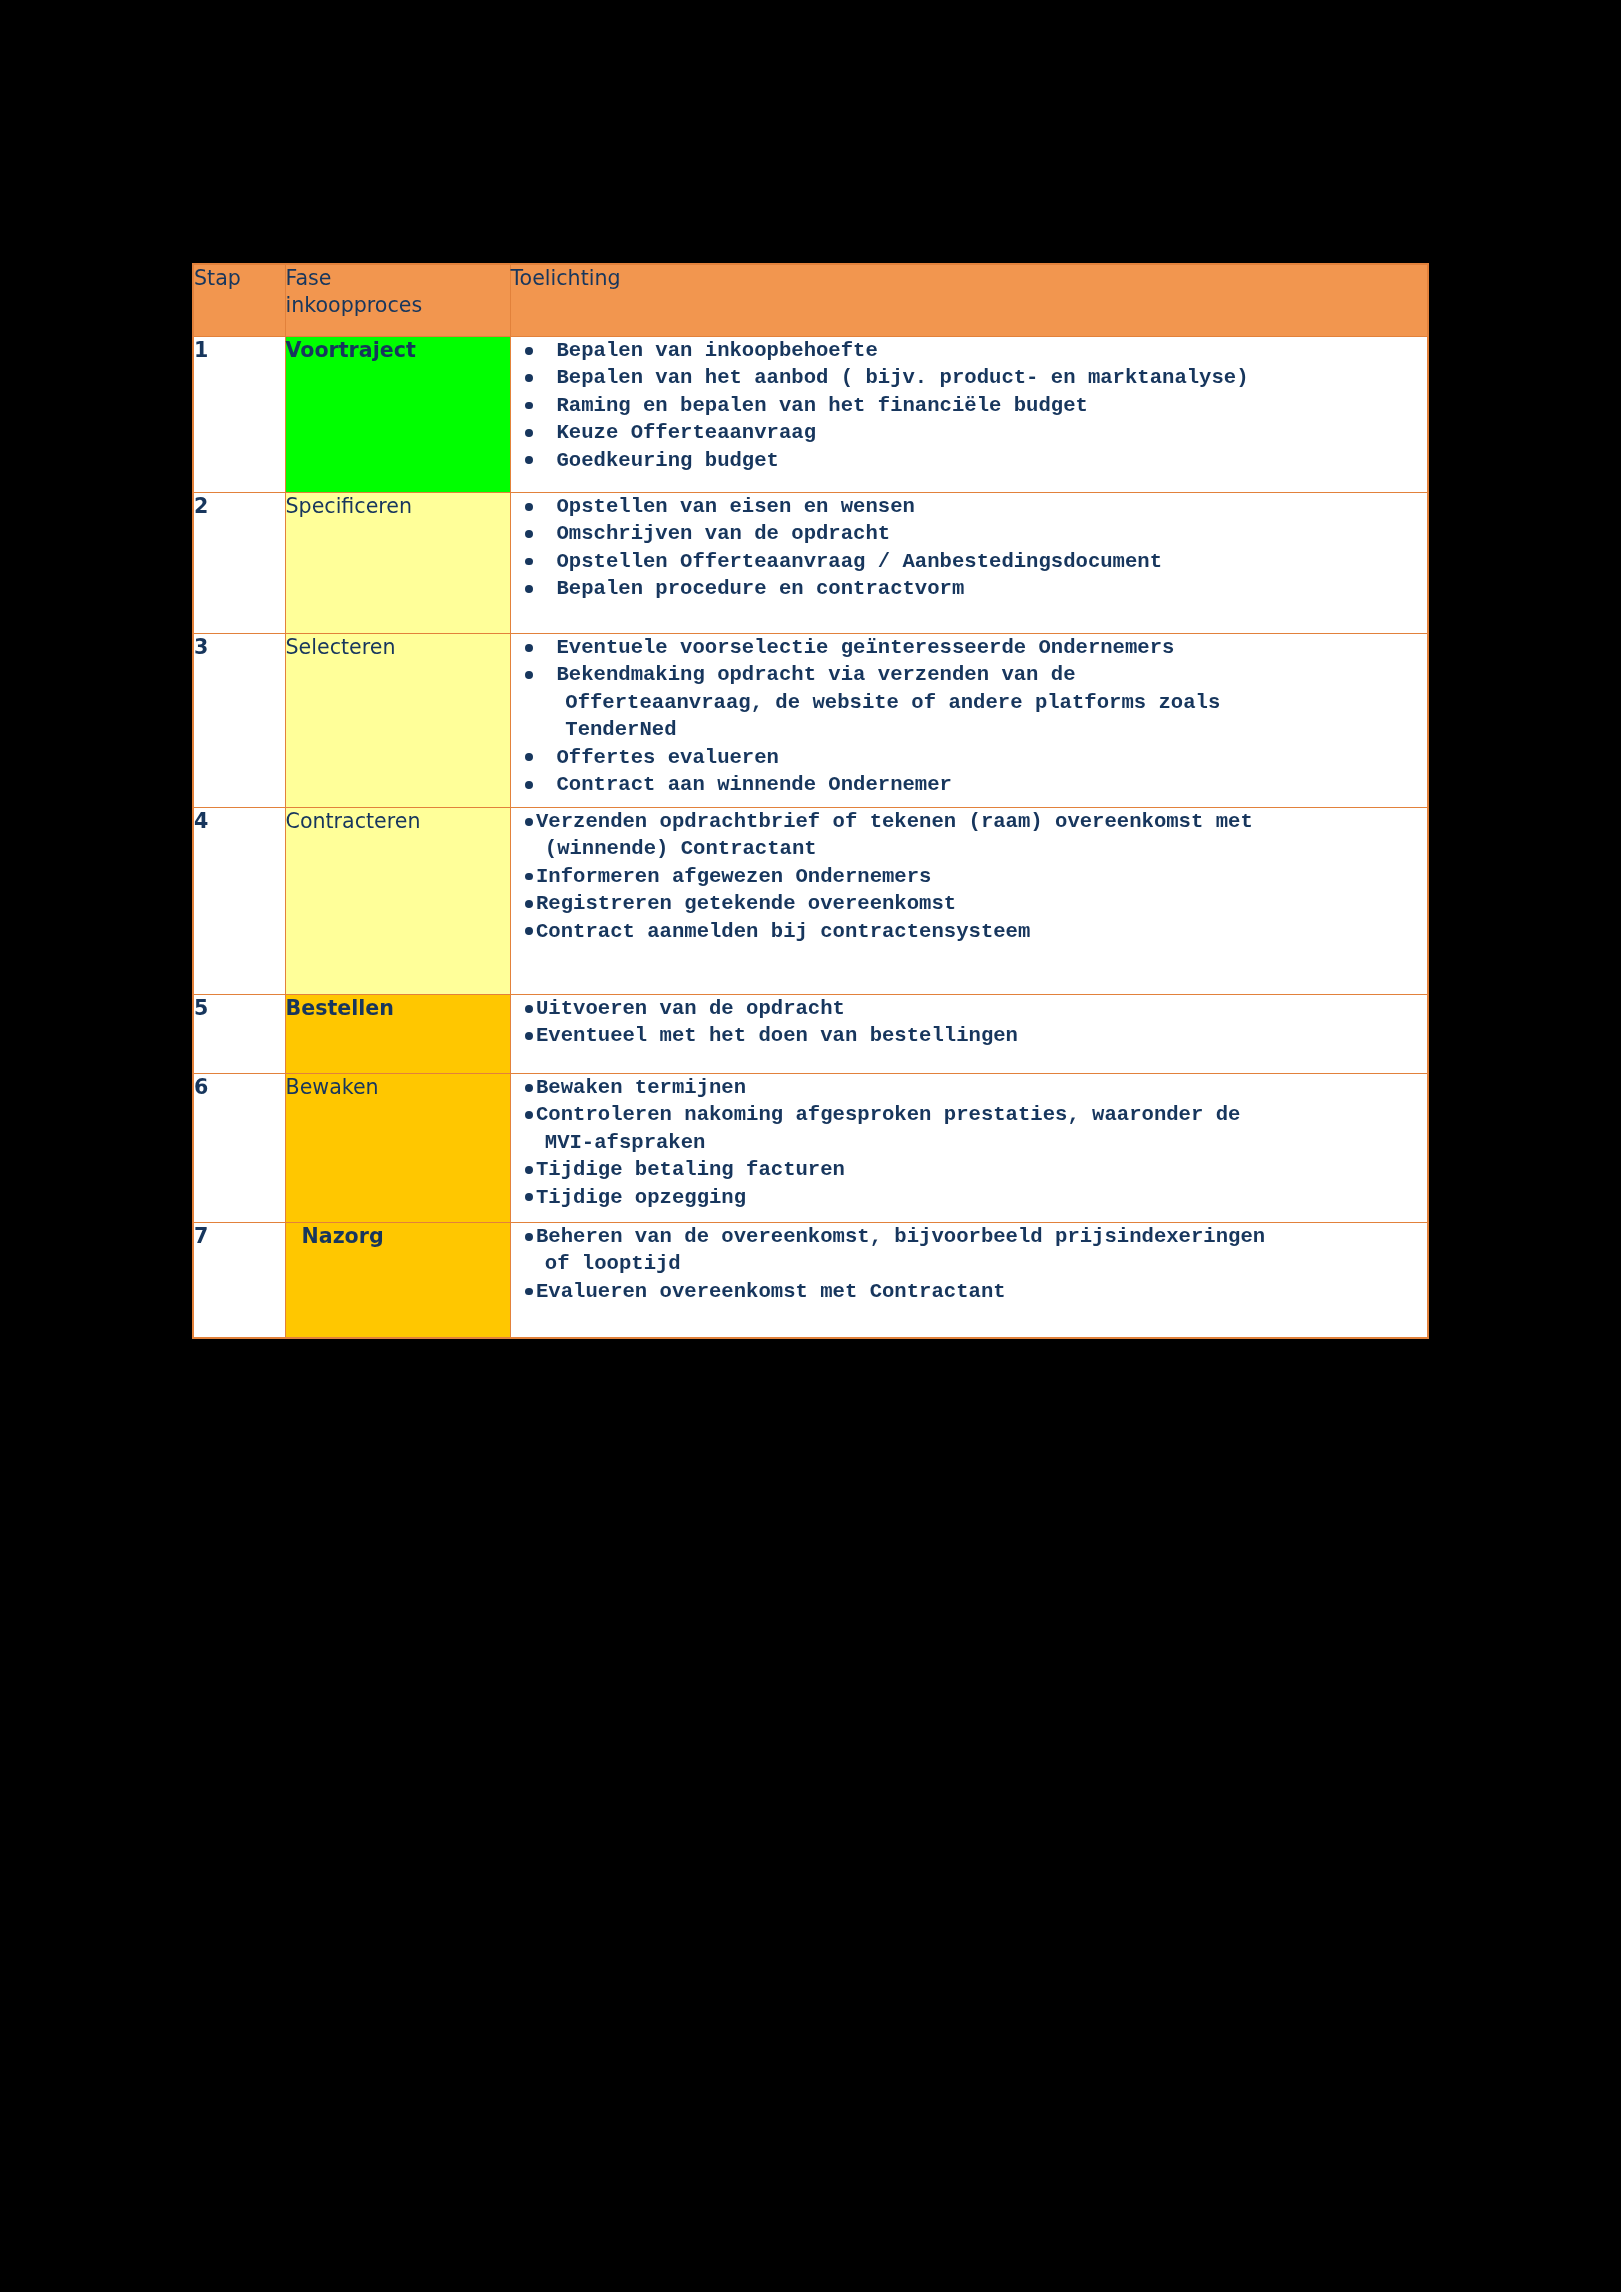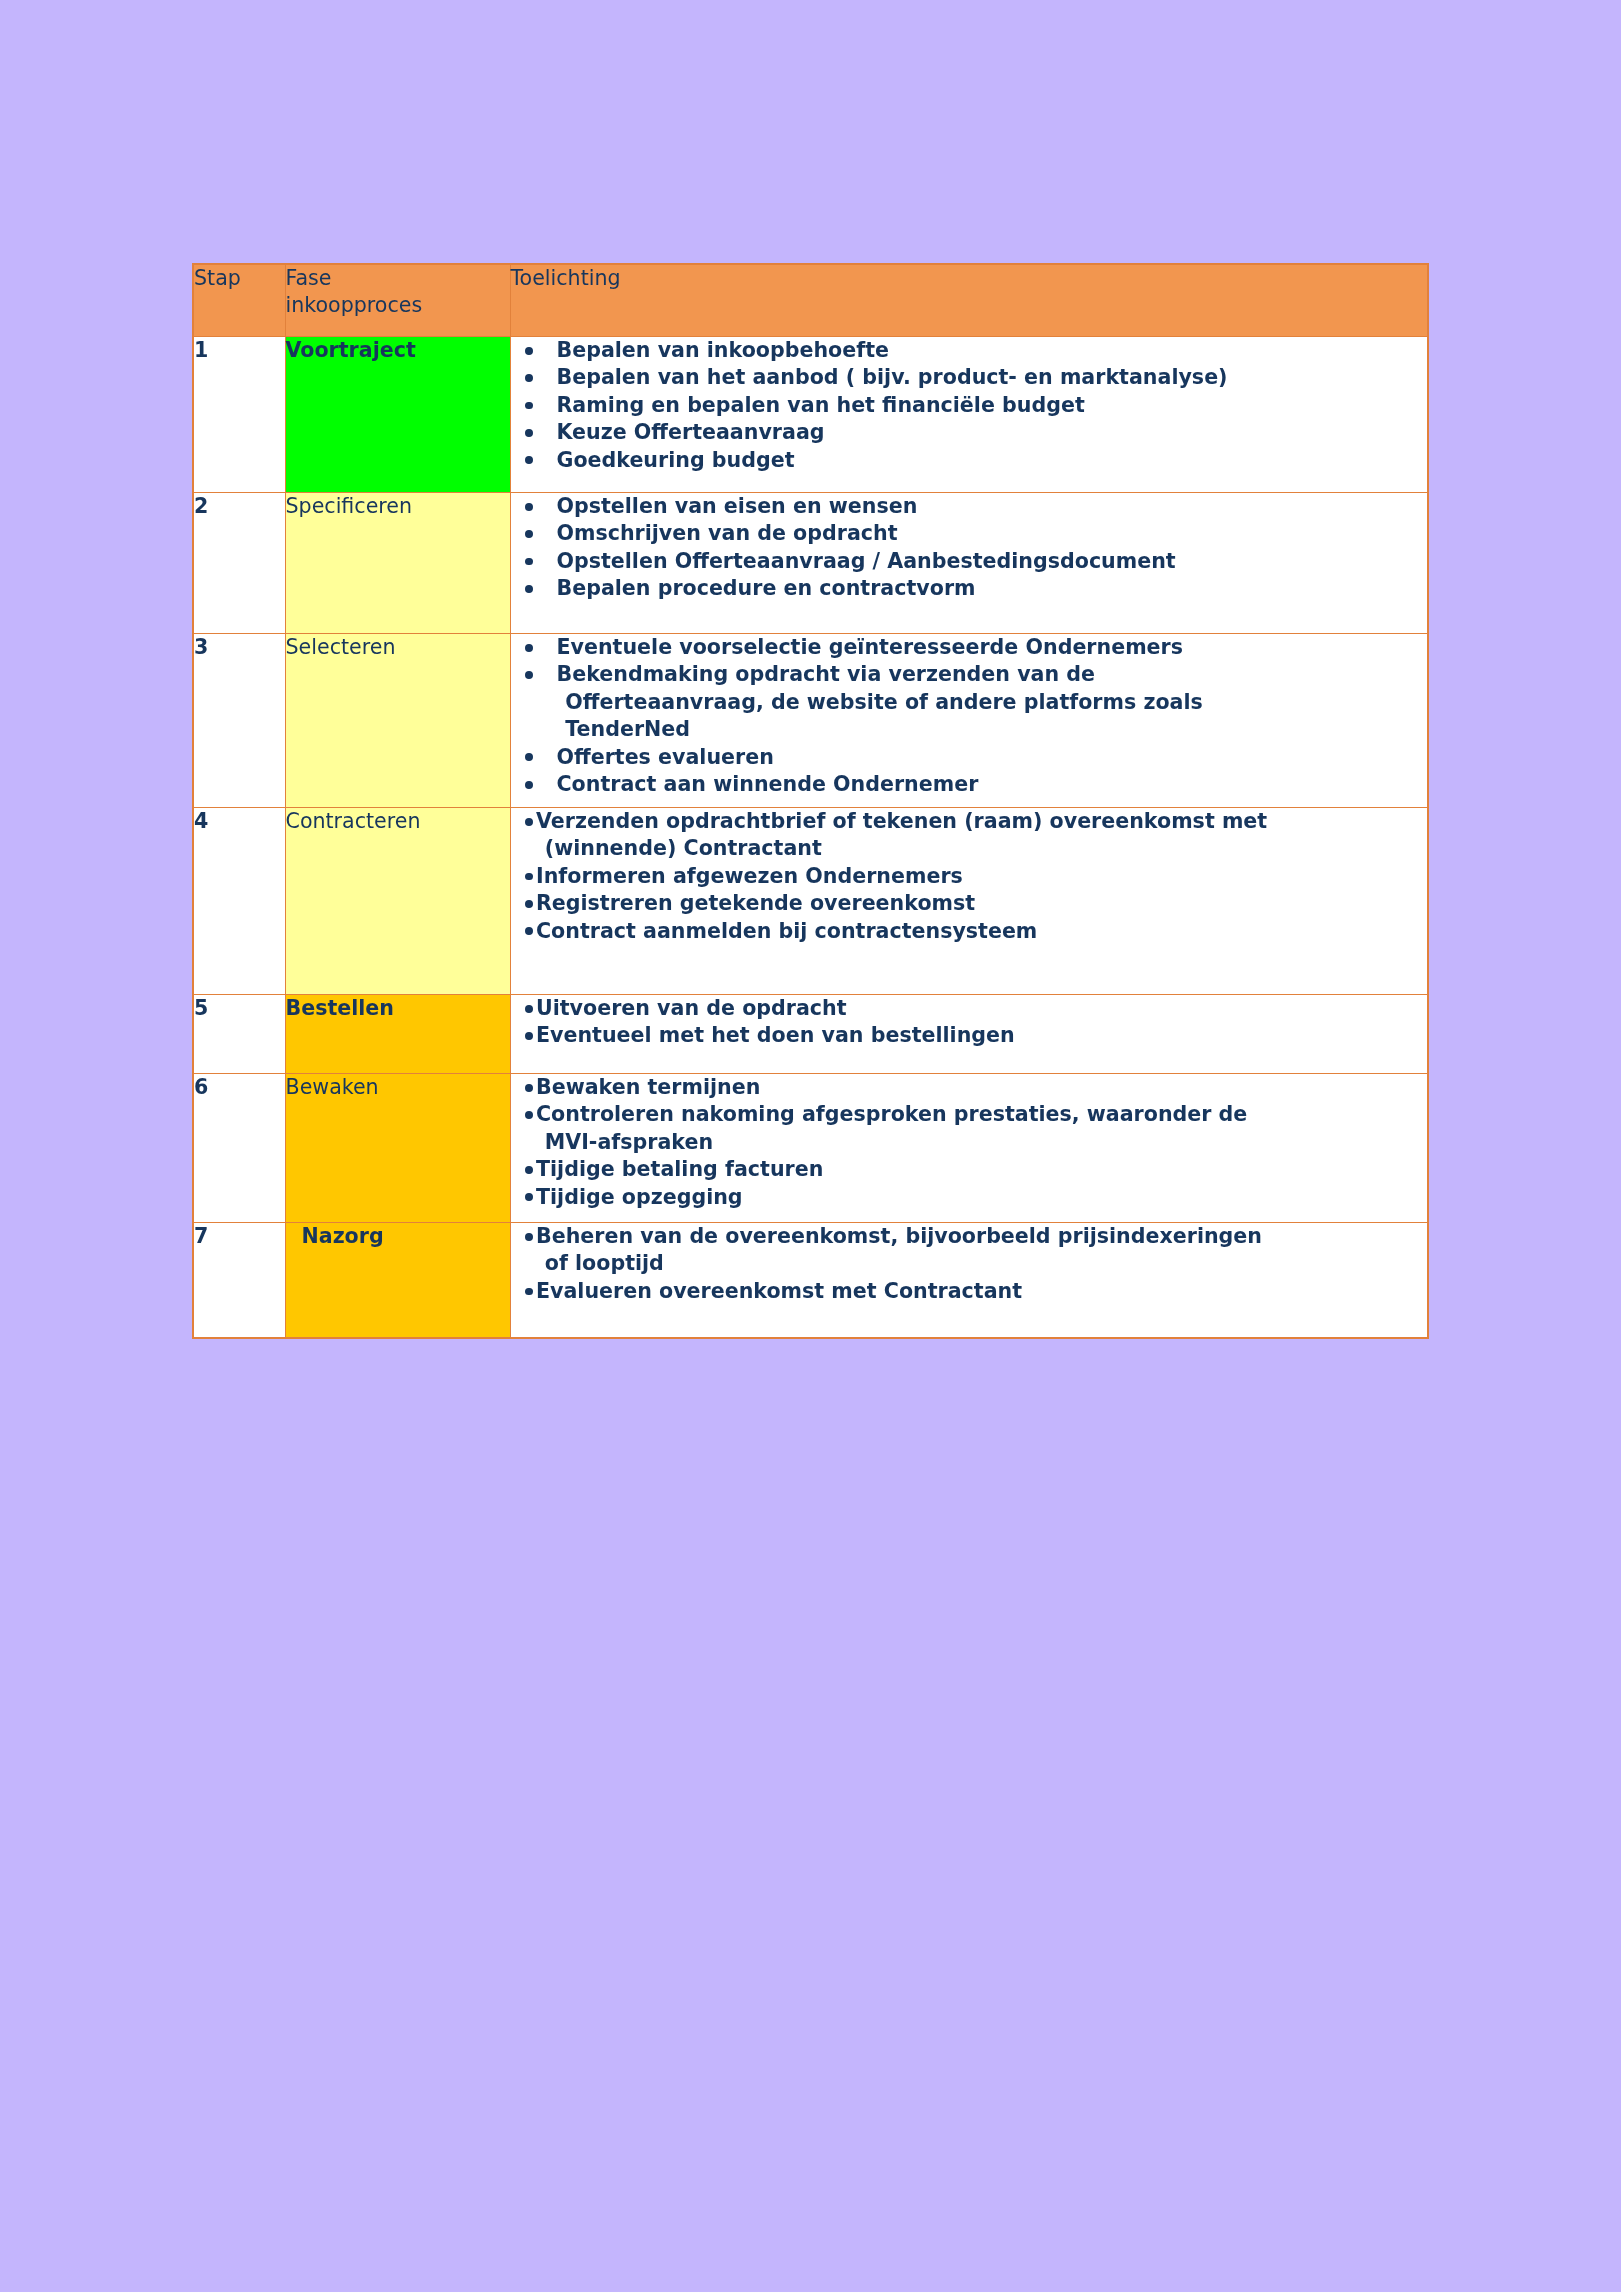--- a/index.html
+++ b/index.html
@@ -7,21 +7,21 @@
     padding: 0;
     background: #ffffff;
     width: 1621px;
     height: 2293px;
     font-family: "DejaVu Sans", sans-serif;
   }
   .page {
     position: relative;
     width: 1621px;
     height: 2293px;
-    background: #c4b5fd;
+    background: #000000;
     overflow: hidden;
   }
   table.proc {
     position: absolute;
     left: 192px;
     top: 263px;
     width: 1236px;
     border-collapse: collapse;
     table-layout: fixed;
     border: 2px solid #e2813b;
@@ -61,20 +61,21 @@
   }
   td.phase-cell {
     font-size: 20.6px;
     line-height: 27.4px;
     padding: 7.8px 0 0 13.7px;
   }
   td.phase-cell.bold { font-weight: bold; padding-left: 16px; }
   td.toel-cell {
     padding: 7.8px 0 0 0;
     background: #ffffff;
+    font-family: Liberation Mono, monospace;
   }
   
   tbody tr:nth-child(1) td { height: 155px; }
   tbody tr:nth-child(2) td { height: 140px; }
   tbody tr:nth-child(3) td { height: 173px; }
   tbody tr:nth-child(4) td { height: 186px; }
   tbody tr:nth-child(5) td { height: 78px;  }
   tbody tr:nth-child(6) td { height: 148px; }
   tbody tr:nth-child(7) td { height: 114px; }
 

